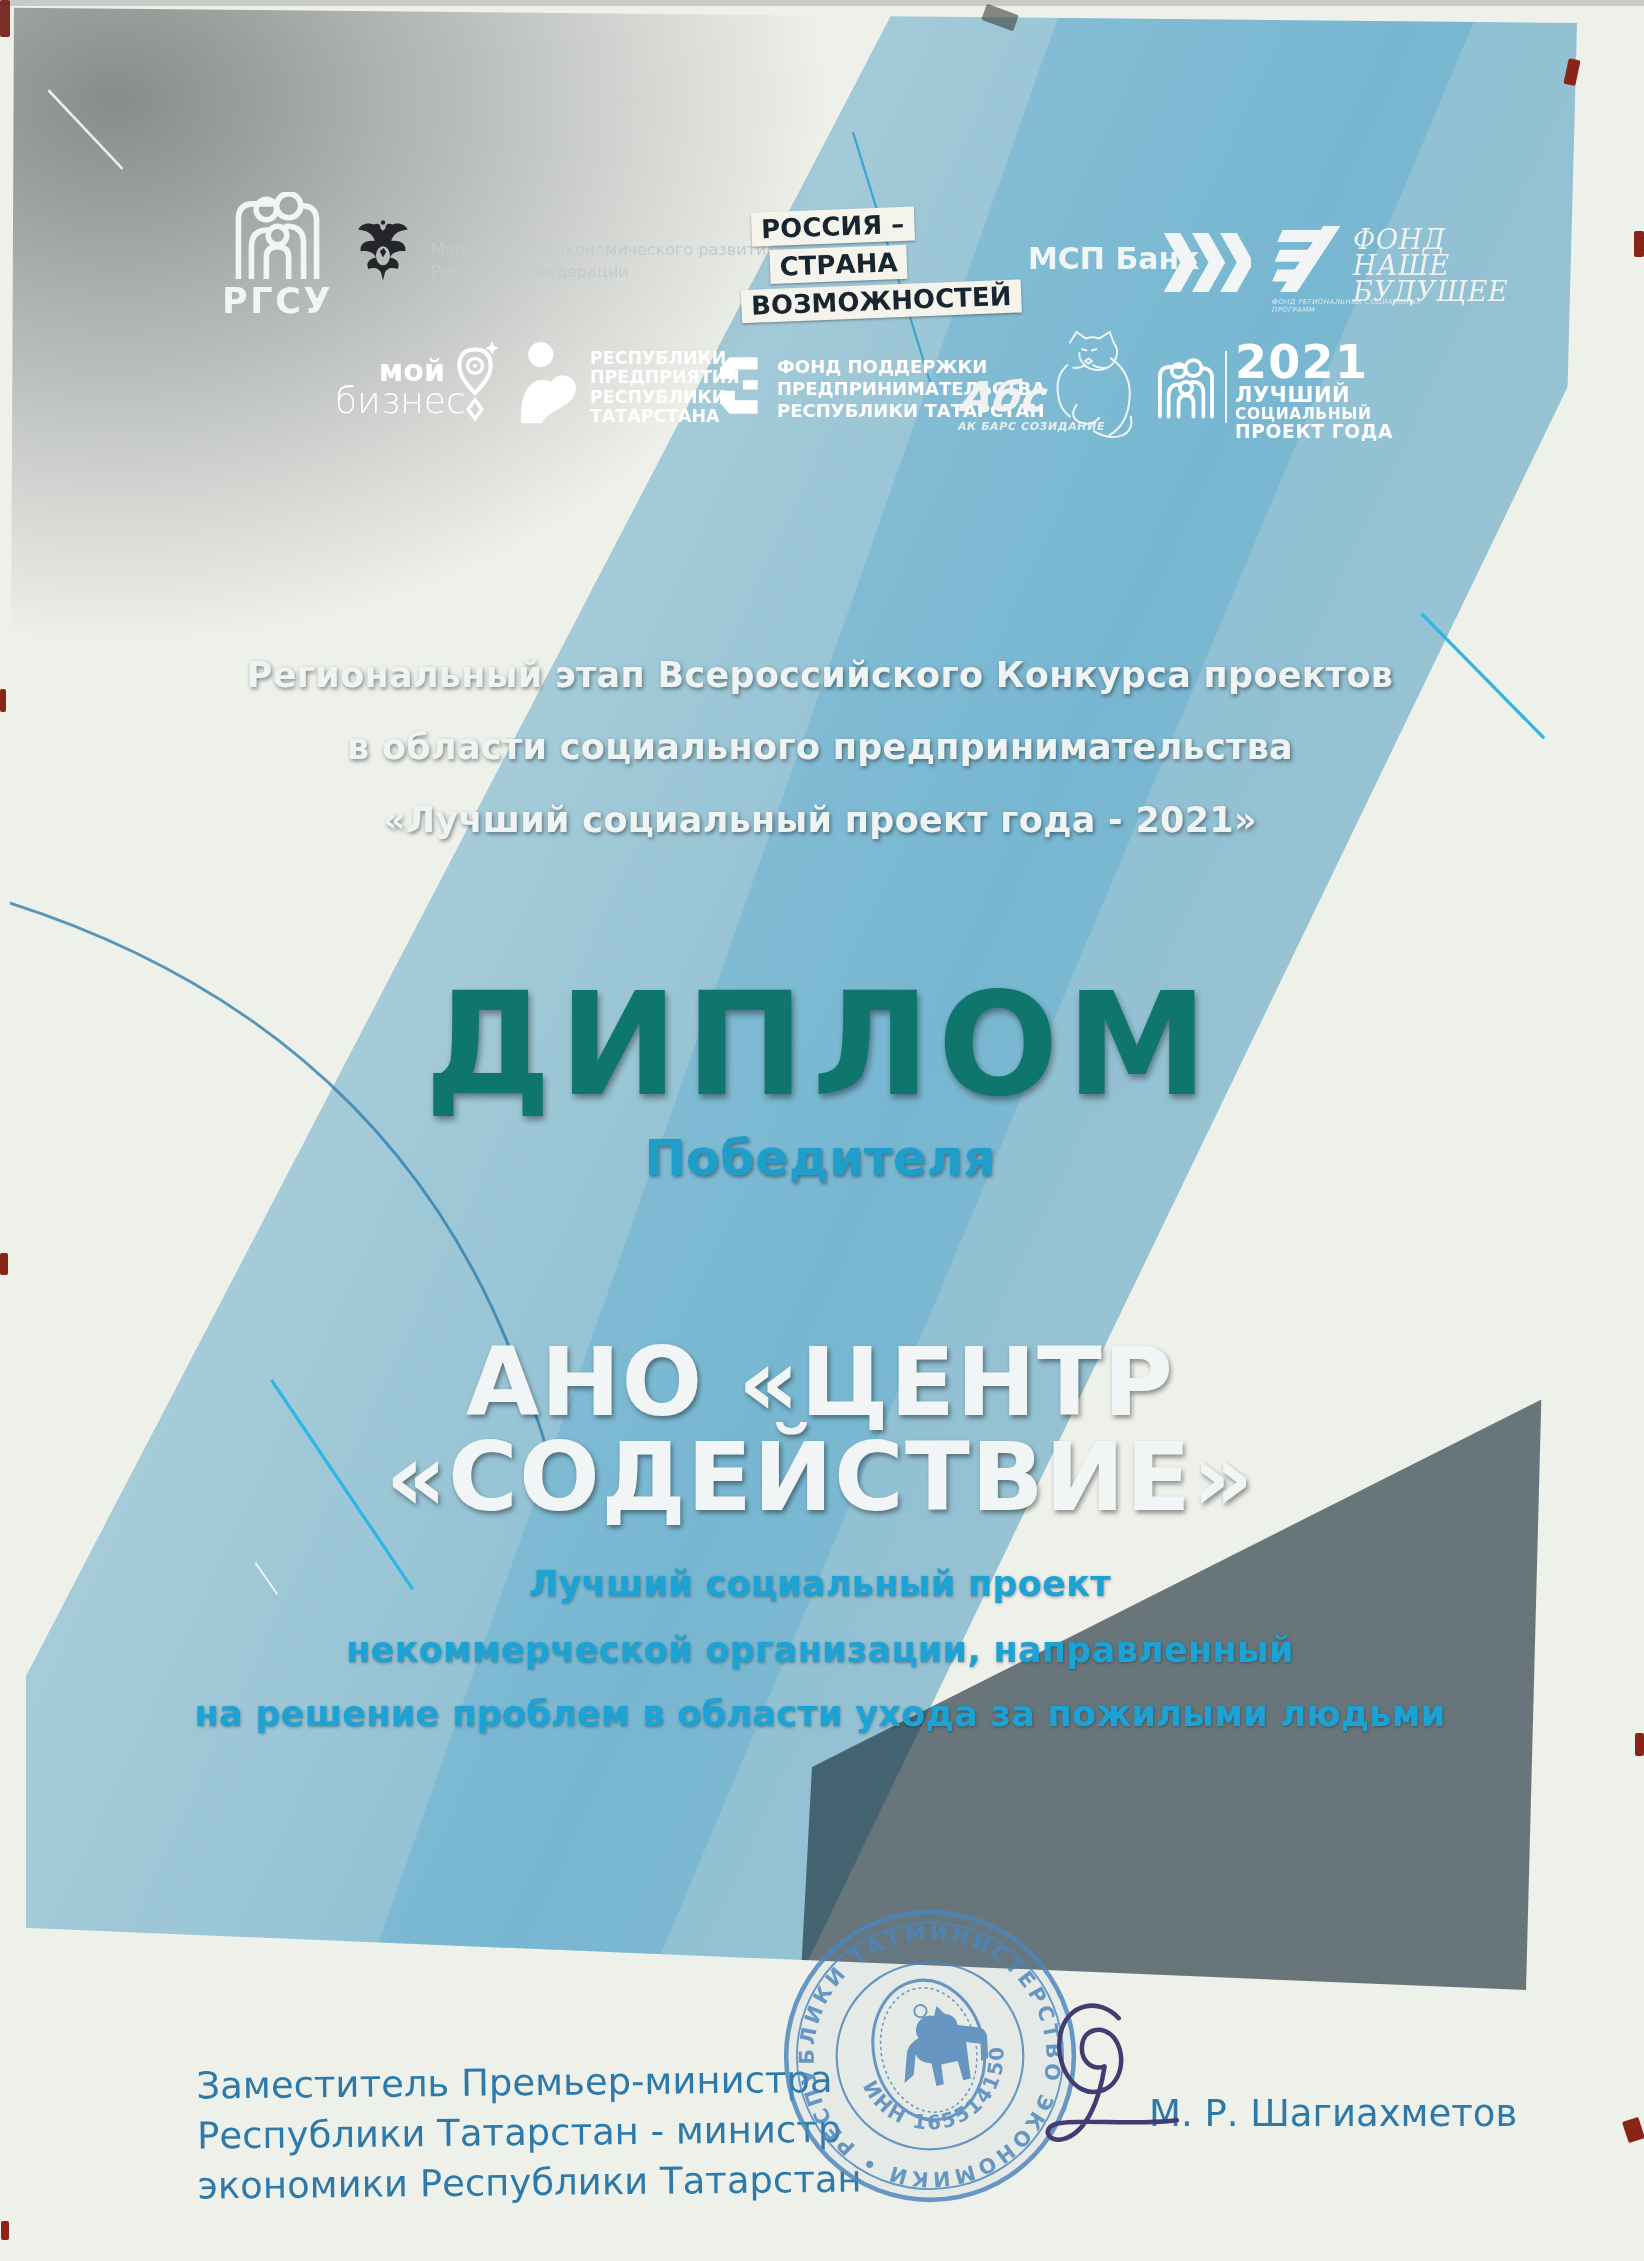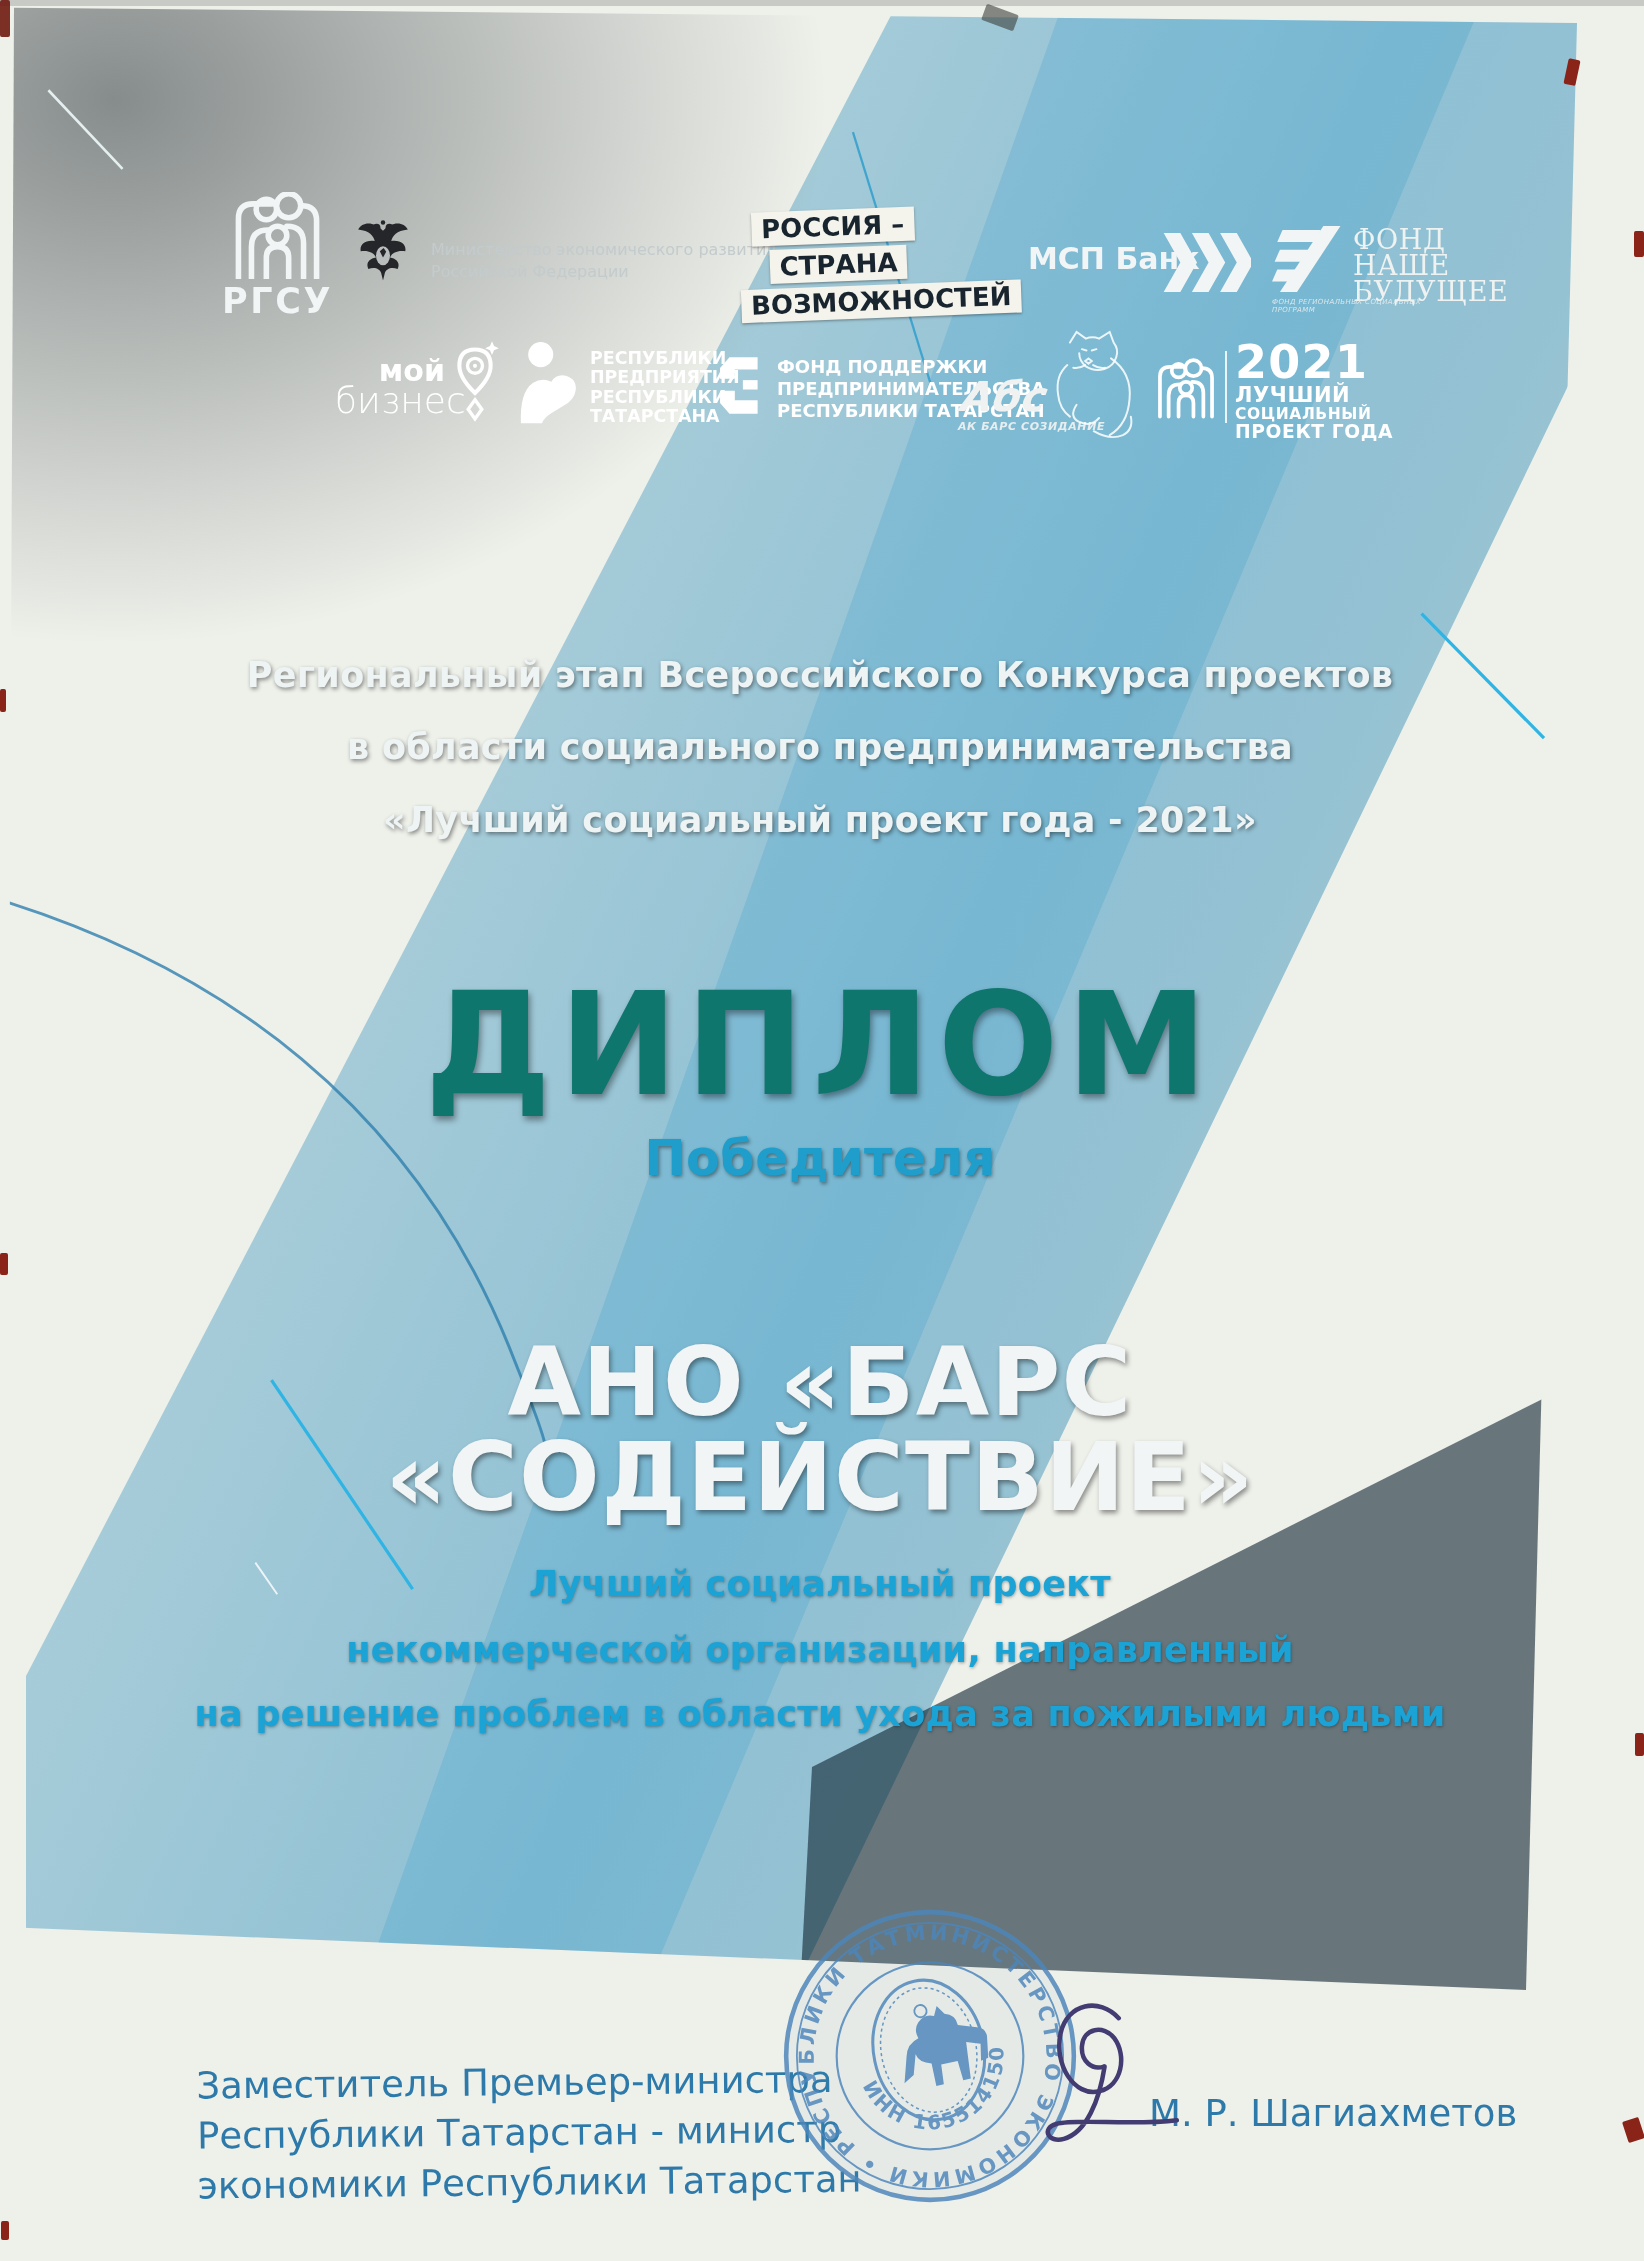--- a/index.html
+++ b/index.html
@@ -30,21 +30,21 @@
   .recipient{font-size:95px;font-weight:bold;color:#f1f5f6;letter-spacing:1.3px;
              text-shadow:1.9px 3.2px 5.8px rgba(0,0,0,.42);}
   .nomination{font-size:35px;font-weight:bold;color:#1ba3d6;letter-spacing:0.3px;
               text-shadow:0.6px 1.3px 3.2px rgba(0,0,0,.35);}
   .rgsu-label{font-size:35px;font-weight:bold;letter-spacing:2.6px;color:#f2f5f5;}
   .ministry-text{font-size:16px;line-height:22px;color:#c3cbcd;}
   .rsv{transform:rotate(-2.2deg);}
   .rsv .box{display:table;background:#f4f3ec;color:#18242e;font-weight:800;font-size:26px;
             padding:1.9px 9.7px;margin-bottom:4.5px;box-shadow:0 1.3px 2.6px rgba(0,0,0,.35);white-space:nowrap;}
   .msp-label{font-size:30px;font-weight:bold;color:#f2f5f5;}
-  .fnb-lines{font-family:"DejaVu Serif","Liberation Serif",serif;font-size:27px;
+  .fnb-lines{font-family:"DejaVu Serif","Liberation Serif",serif;font-style:italic;font-size:27px;
              line-height:26px;color:#eef2f0;letter-spacing:0.6px;}
   .fnb-caption{font-size:7px;letter-spacing:0.4px;color:rgba(235,240,240,.85);width:187px;font-style:italic;}
   .mb-line1{font-size:30px;font-weight:800;color:#fff;line-height:30px;text-align:right;}
   .mb-line2{font-size:36px;font-weight:300;color:#fff;line-height:30px;text-align:right;}
   .se-lines{font-size:17.4px;font-weight:bold;line-height:19.3px;color:#fff;}
   .fp-lines{font-size:18px;font-weight:600;line-height:22px;color:#fff;}
   .akb-logo{font-size:41px;font-weight:800;font-style:italic;color:#f0f2f2;transform:skewX(-10deg);}
   .akb-caption{font-size:11px;font-weight:bold;font-style:italic;letter-spacing:0.6px;color:#e8edee;}
   .y2021{font-size:46px;font-weight:800;color:#fff;letter-spacing:1.3px;line-height:45px;}
   .bp-l1{font-size:21px;font-weight:bold;color:#fff;line-height:21px;letter-spacing:0.6px;}
@@ -200,21 +200,21 @@
       <div class="bp-l3">ПРОЕКТ ГОДА</div>
     </div>
 
     <div class="abs ctr title-line" style="top:655px;">Региональный этап Всероссийского Конкурса проектов</div>
     <div class="abs ctr title-line" style="top:727px;">в области социального предпринимательства</div>
     <div class="abs ctr title-line" style="top:800px;">«Лучший социальный проект года - 2021»</div>
 
     <div class="abs ctr heading" style="top:962px;">ДИПЛОМ</div>
     <div class="abs ctr subheading" style="top:1130px;">Победителя</div>
 
-    <div class="abs ctr recipient" style="top:1327px;">АНО «БАРС</div>
+    <div class="abs ctr recipient" style="top:1327px;">АНО «ЦЕНТР</div>
     <div class="abs ctr recipient" style="top:1422px;">«СОДЕЙСТВИЕ»</div>
 
     <div class="abs ctr nomination" style="top:1564px;">Лучший социальный проект</div>
     <div class="abs ctr nomination" style="top:1630px;">некоммерческой организации, направленный</div>
     <div class="abs ctr nomination" style="top:1694px;">на решение проблем в области ухода за пожилыми людьми</div>
   </div>
 
   <div class="abs sig-text" style="left:197px;top:2058px;width:683px;">
     <div>Заместитель Премьер-министра</div>
     <div>Республики Татарстан - министр</div>

